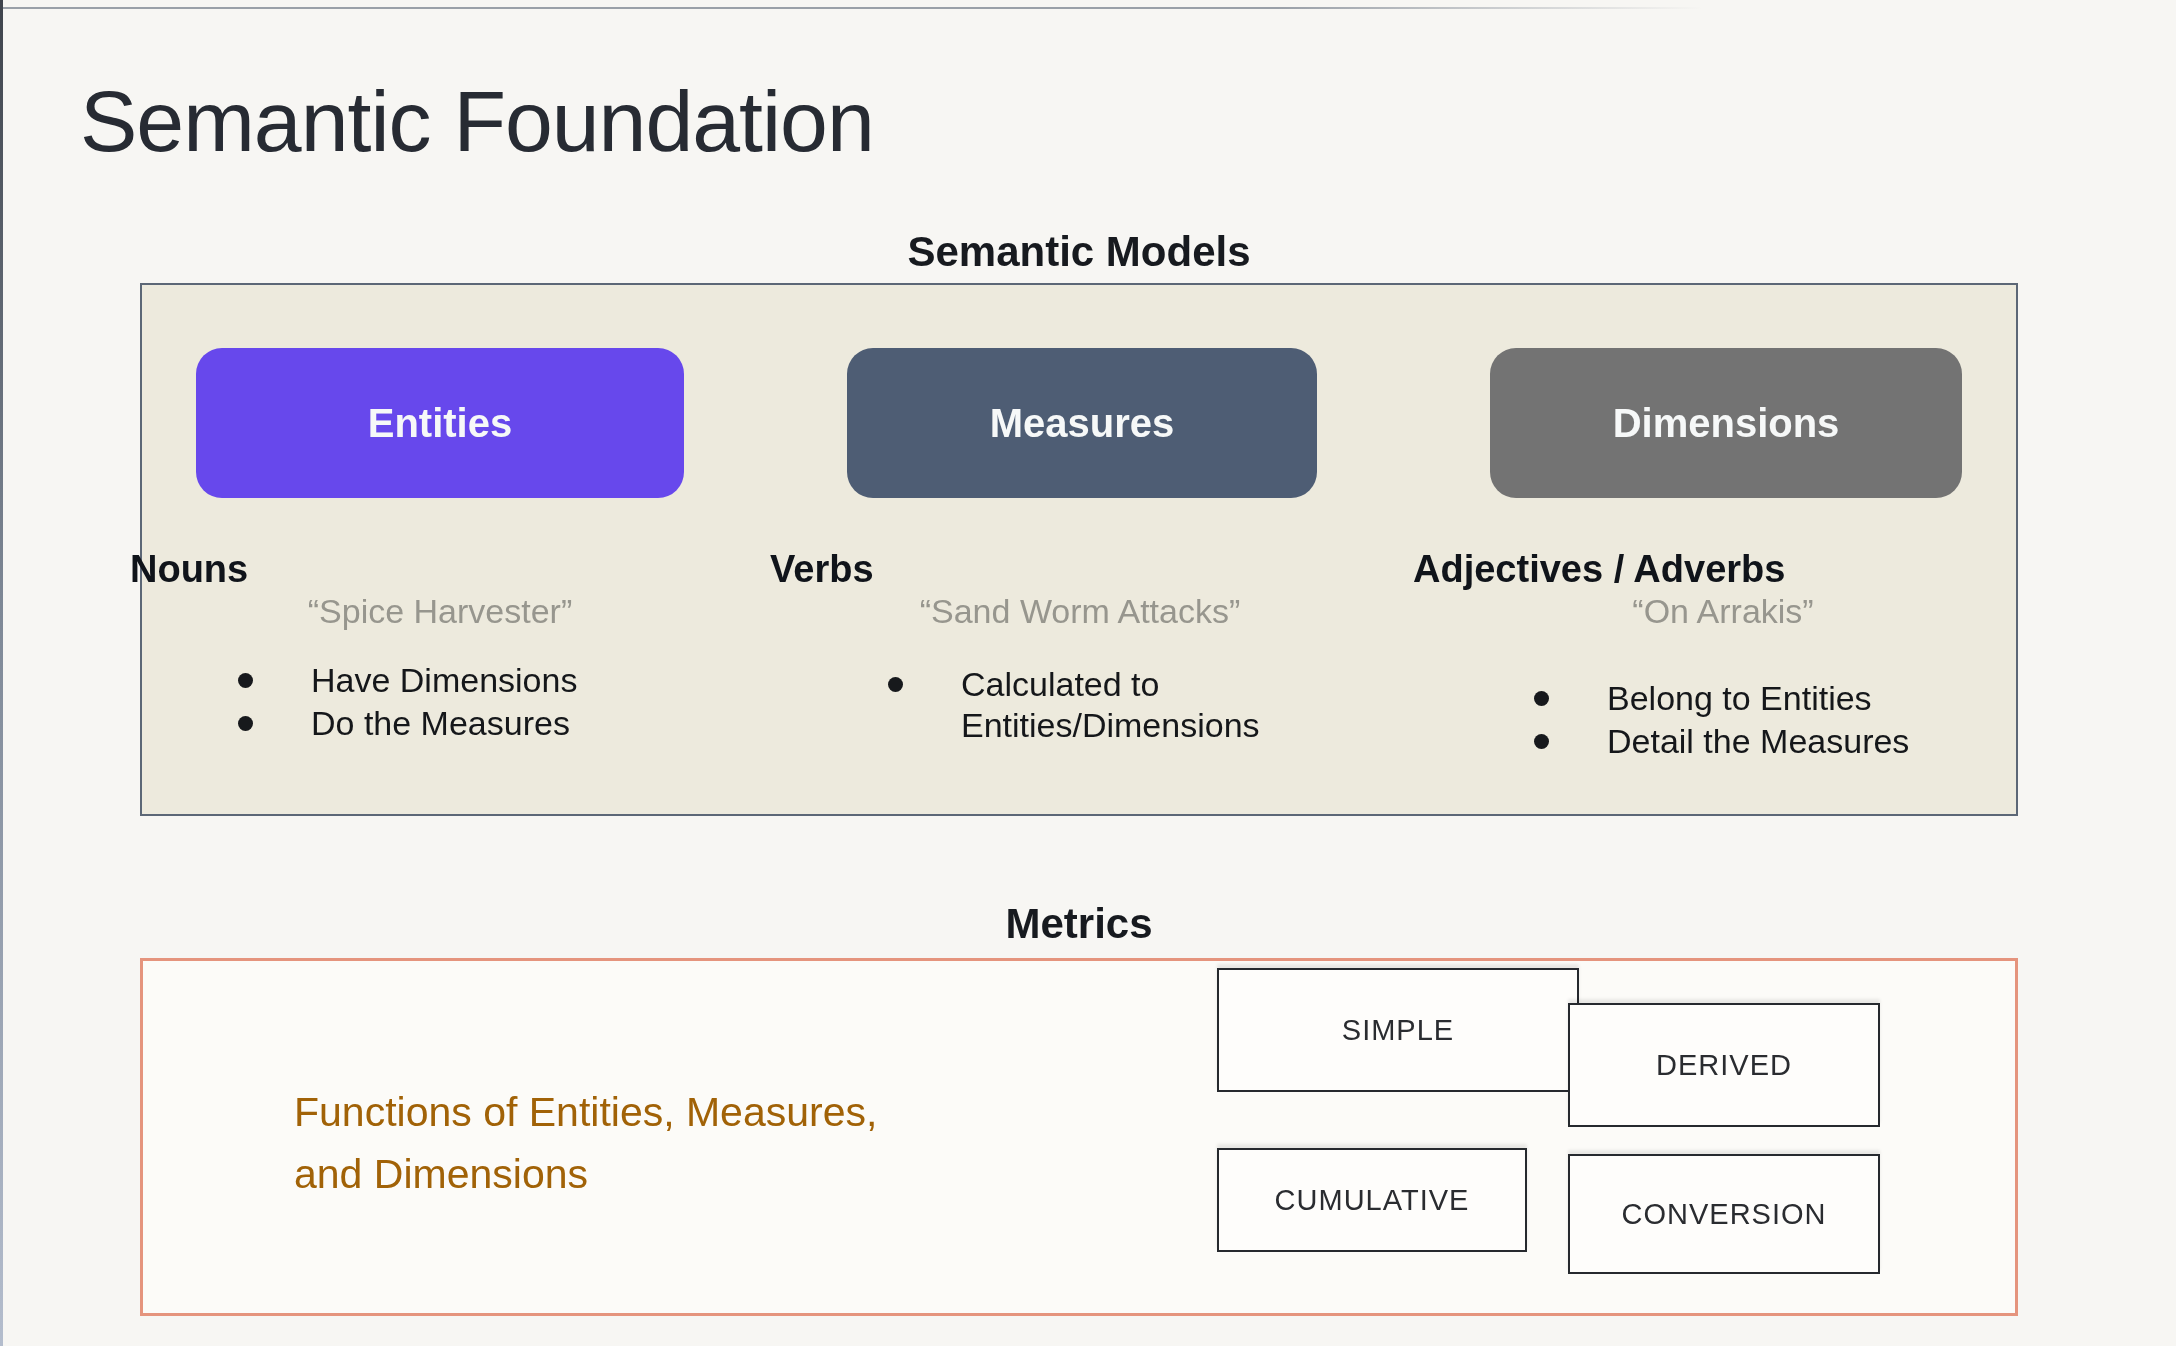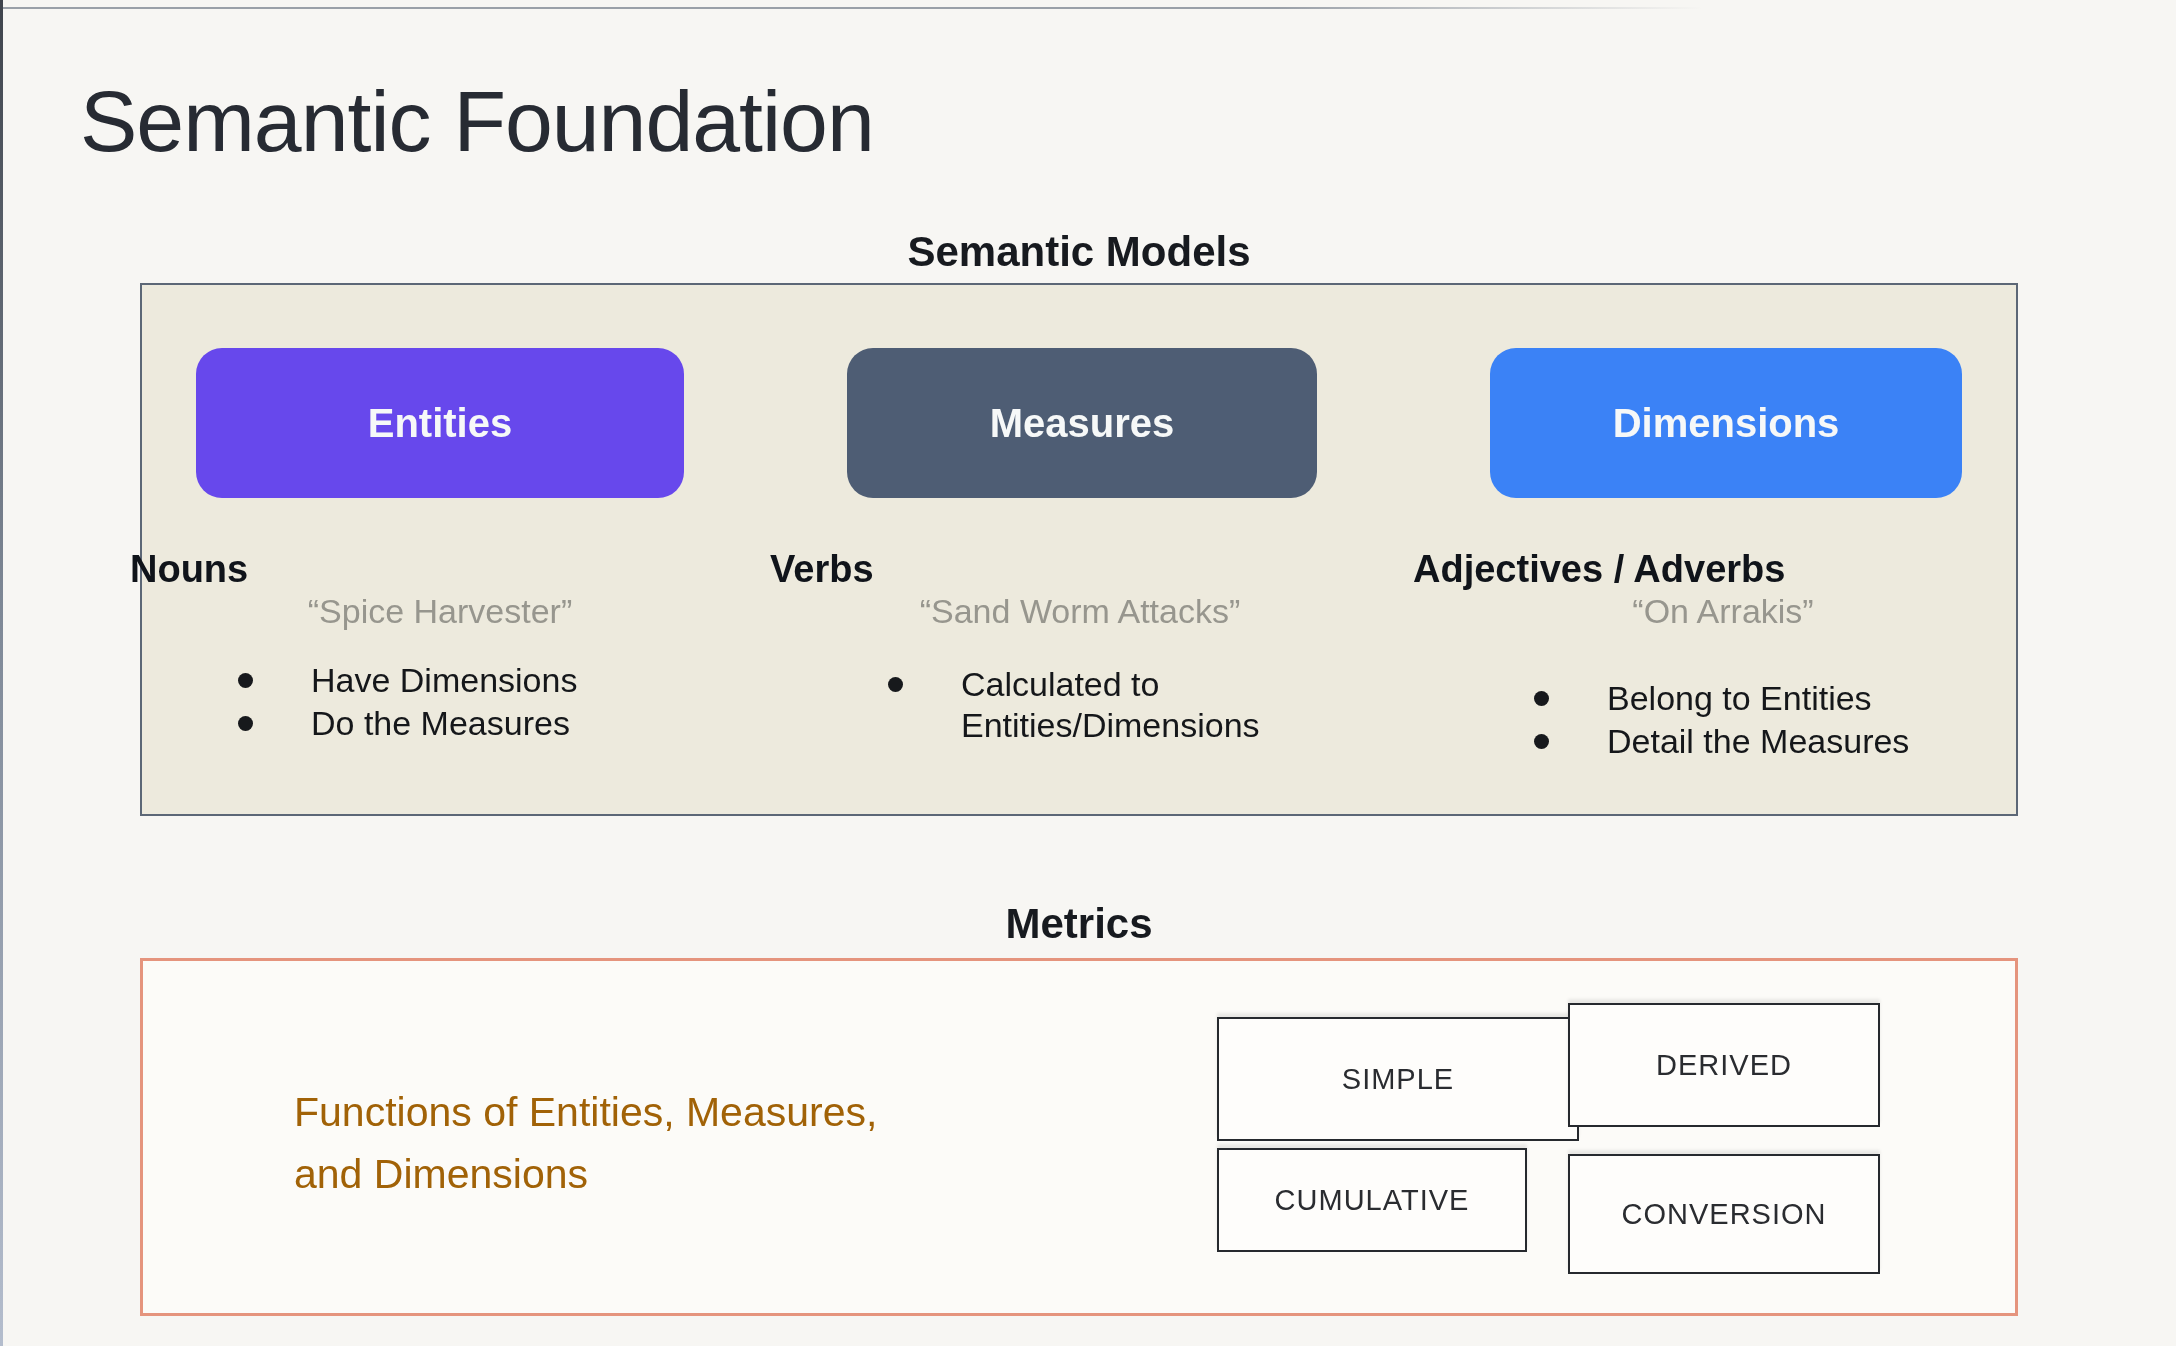--- a/index.html
+++ b/index.html
@@ -82,41 +82,41 @@
     position:absolute;left:294px;top:1082px;
     font-size:41px;line-height:1.5;color:#a16207;
   }
   .metric-card{
     position:absolute;
     background:#fefdfb;border:2px solid #26292e;box-sizing:border-box;
     display:flex;align-items:center;justify-content:center;
     font-size:29px;letter-spacing:1px;color:#2a2c30;
     box-shadow:0 -4px 3px rgba(0,0,0,0.08);
   }
-  #metric-simple{left:1217px;top:1017px;width:362px;height:124px;}
+  #metric-simple{left:1217px;top:968px;width:362px;height:124px;}
   #metric-derived{left:1568px;top:1003px;width:312px;height:124px;}
   #metric-cumulative{left:1217px;top:1148px;width:310px;height:104px;}
   #metric-conversion{left:1568px;top:1148px;width:312px;height:120px;margin-top:6px;}
 </style>
 </head>
 <body>
 
 <div id="stage">
 
   <div class="edge-left"></div>
   <div class="edge-top"></div>
 
   <div class="slide-title">Semantic Foundation</div>
 
   <div class="section-label" id="models-label">Semantic Models</div>
   <div class="models-box"></div>
 
   <div class="pill" id="pill-entities" style="background: rgb(103, 72, 236);">Entities</div>
   <div class="pill" id="pill-measures" style="background: rgb(78, 93, 116);">Measures</div>
-  <div class="pill" id="pill-dimensions" style="background: #3b82f6;">Dimensions</div>
+  <div class="pill" id="pill-dimensions" style="background: #737373;">Dimensions</div>
 
   <div class="col-heading" id="heading-1">Nouns</div>
   <div class="col-heading" id="heading-2">Verbs</div>
   <div class="col-heading" id="heading-3">Adjectives / Adverbs</div>
 
   <div class="col-quote" id="quote-1">“Spice Harvester”</div>
   <div class="col-quote" id="quote-2">“Sand Worm Attacks”</div>
   <div class="col-quote" id="quote-3">“On Arrakis”</div>
 
   <ul class="bullets" id="bullets-1">

